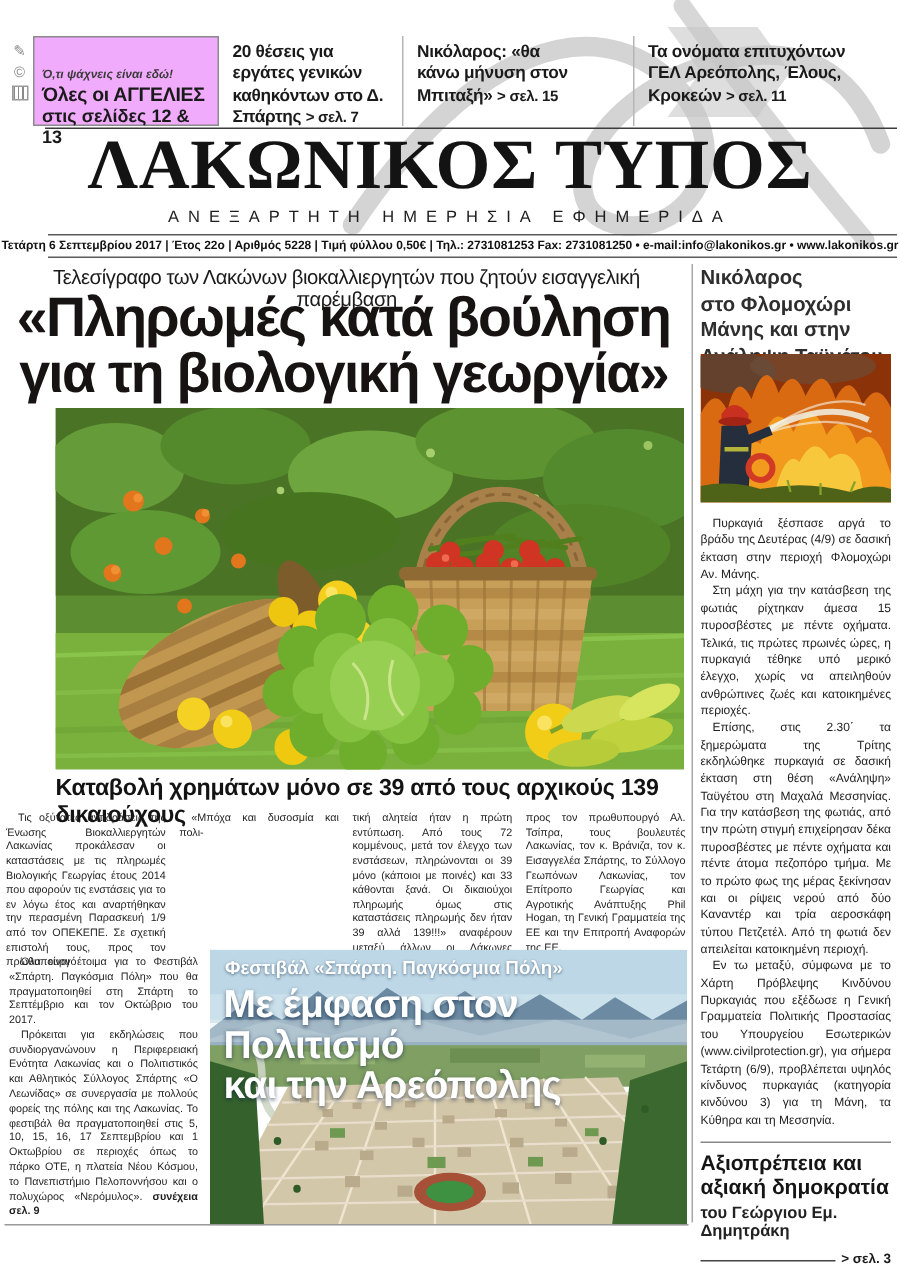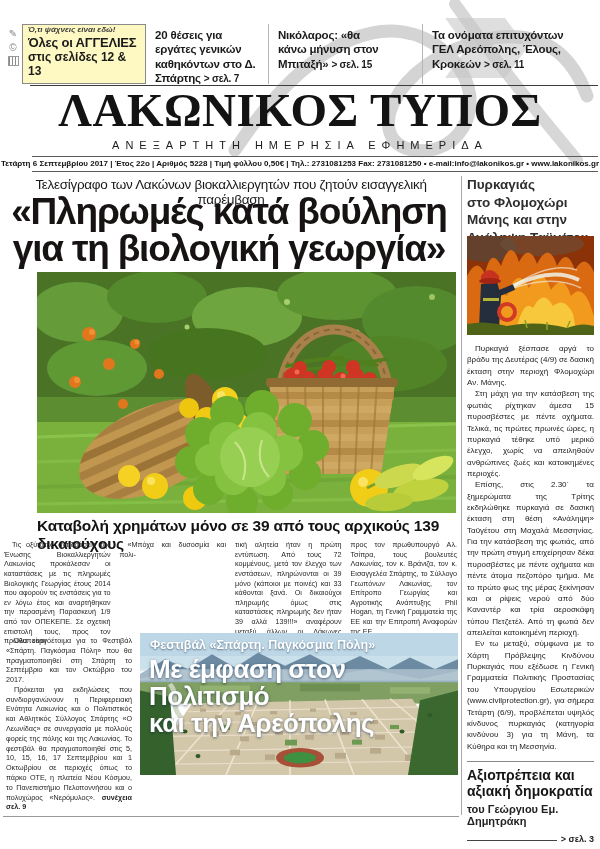--- a/index.html
+++ b/index.html
@@ -8,21 +8,21 @@
     position: relative; width: 600px; height: 849px; margin: 0 auto;
     background: #ffffff; overflow: hidden;
     font-family: "Liberation Sans", sans-serif; color:#1a1a1a;
   }
   
   .watermark { position:absolute; left:205px; top:0; width:395px; height:178px; z-index:0; }
   
   .topbar { position:absolute; left:4px; top:24px; width:592px; height:60px; display:flex; z-index:1; }
   .icons { width:18px; display:flex; flex-direction:column; align-items:center; gap:3px; color:#8a8a8a; font-size:10px; padding-top:4px; }
   .icon-barcode { width:11px; height:10px; background:repeating-linear-gradient(90deg,#8a8a8a 0 1px,transparent 1px 3px); border:1px solid #9a9a9a; }
-  .promo { width:124px; border:1.5px solid #8a8a8a; padding:0 5px 2px; background:#fef9c3; }
+  .promo { width:124px; border:1.5px solid #8a8a8a; padding:20px 5px 2px; background:#f0abfc; }
   .promo-1 { font-size:8px; font-style:italic; font-weight:700; color:#3a3a3a; }
   .promo-2 { font-size:13px; font-weight:bold; margin-top:1px; letter-spacing:-0.2px; }
   .promo-3 { font-size:12px; font-weight:bold; }
   .teaser { padding:4px 6px 0 9px; font-size:11.5px; font-weight:bold; line-height:1.24; letter-spacing:-0.2px; }
   .t1 { width:122px; }
   .t2 { width:122px; border-left:1px solid #b5b5b5; }
   .t3 { width:152px; border-left:1px solid #b5b5b5; margin-left:32px; }
   .pageref { font-size:10px; font-weight:bold; white-space:nowrap; }
   
   .mast-rule { position:absolute; left:30px; right:2px; top:85px; border-top:1.5px solid #3c3c3c; z-index:1; }
@@ -42,21 +42,21 @@
   .subhead { position:absolute; left:37px; top:517px; width:422px; font-size:15.5px; font-weight:bold; letter-spacing:-0.2px; color:#131313; }
   .cols { position:absolute; left:4px; top:540px; width:453px; display:flex; gap:9px;justify-content:space-between; }
   .col { flex:1; font-size:7.2px; line-height:1.34; text-align:justify; color:#1f1f1f; }
   .col p, .fire-body p, .left-story p { margin:0; }
   .indent { text-indent:8px; }
   .cont { text-align:right; font-weight:bold; font-size:7.4px; margin-top:1px; }
   
   .left-story { position:absolute; left:6px; top:636px; width:126px; font-size:7.2px; line-height:1.36; text-align:justify; color:#1f1f1f; }
   .left-story b { font-size:7.2px; }
   
-  .festival { position:absolute; left:140px; top:633px; width:318px; height:142px; overflow:hidden; }
+  .festival { position:absolute; left:140px; top:633px; width:318px; height:184px; overflow:hidden; }
   .fk { position:absolute; top:5px; left:10px; font-size:12.5px; font-weight:bold; color:#fff; text-shadow:0 1px 2px rgba(10,30,60,.55); }
   .fh { position:absolute; top:23px; left:9px; font-size:26px; font-weight:bold; line-height:1.03; letter-spacing:-0.5px; color:#fff; text-shadow:0 1px 3px rgba(10,30,60,.6); }
   .bottom-rule { position:absolute; left:3px; top:816px; width:456px; border-top:1px solid #999; }
   
   .fire-title { position:absolute; left:467px; top:176px; width:128px; font-size:13.5px; font-weight:bold; line-height:1.3; color:#2e2e2e; }
   .fire-photo { position:absolute; left:467px; top:236px; width:127px; height:99px; }
   .fire-body { position:absolute; left:467px; top:343px; width:127px; font-size:8px; line-height:1.42; text-align:justify; color:#222; }
   .fire-body .indent { text-indent:8px; }
   .right-rule { position:absolute; left:467px; top:761px; width:127px; border-top:1px solid #888; }
   .opinion { position:absolute; left:467px; top:768px; width:127px; }
@@ -359,21 +359,21 @@
     <div class="fk">Φεστιβάλ «Σπάρτη. Παγκόσμια Πόλη»</div>
     <div class="fh">
       <div>Με έμφαση στον Πολιτισμό</div>
       <div>και την Αρεόπολης</div>
     </div>
   </div>
 
   <div class="bottom-rule"></div>
 
   <div class="fire-title">
-    <div>Πυρκαγιάς</div>
+    <div>Νικόλαρος</div>
     <div>στο Φλομοχώρι</div>
     <div>Μάνης και στην</div>
     <div>Ανάληψη Ταϋγέτου</div>
   </div>
 
   <div class="fire-photo">
     <svg viewBox="0 0 127 99" preserveAspectRatio="none" aria-hidden="true">
       <rect width="127" height="99" fill="#8c3208"></rect>
       <ellipse cx="20" cy="12" rx="30" ry="14" fill="#5d4434" opacity=".85"></ellipse>
       <ellipse cx="75" cy="8" rx="42" ry="12" fill="#6b503c" opacity=".6"></ellipse>

